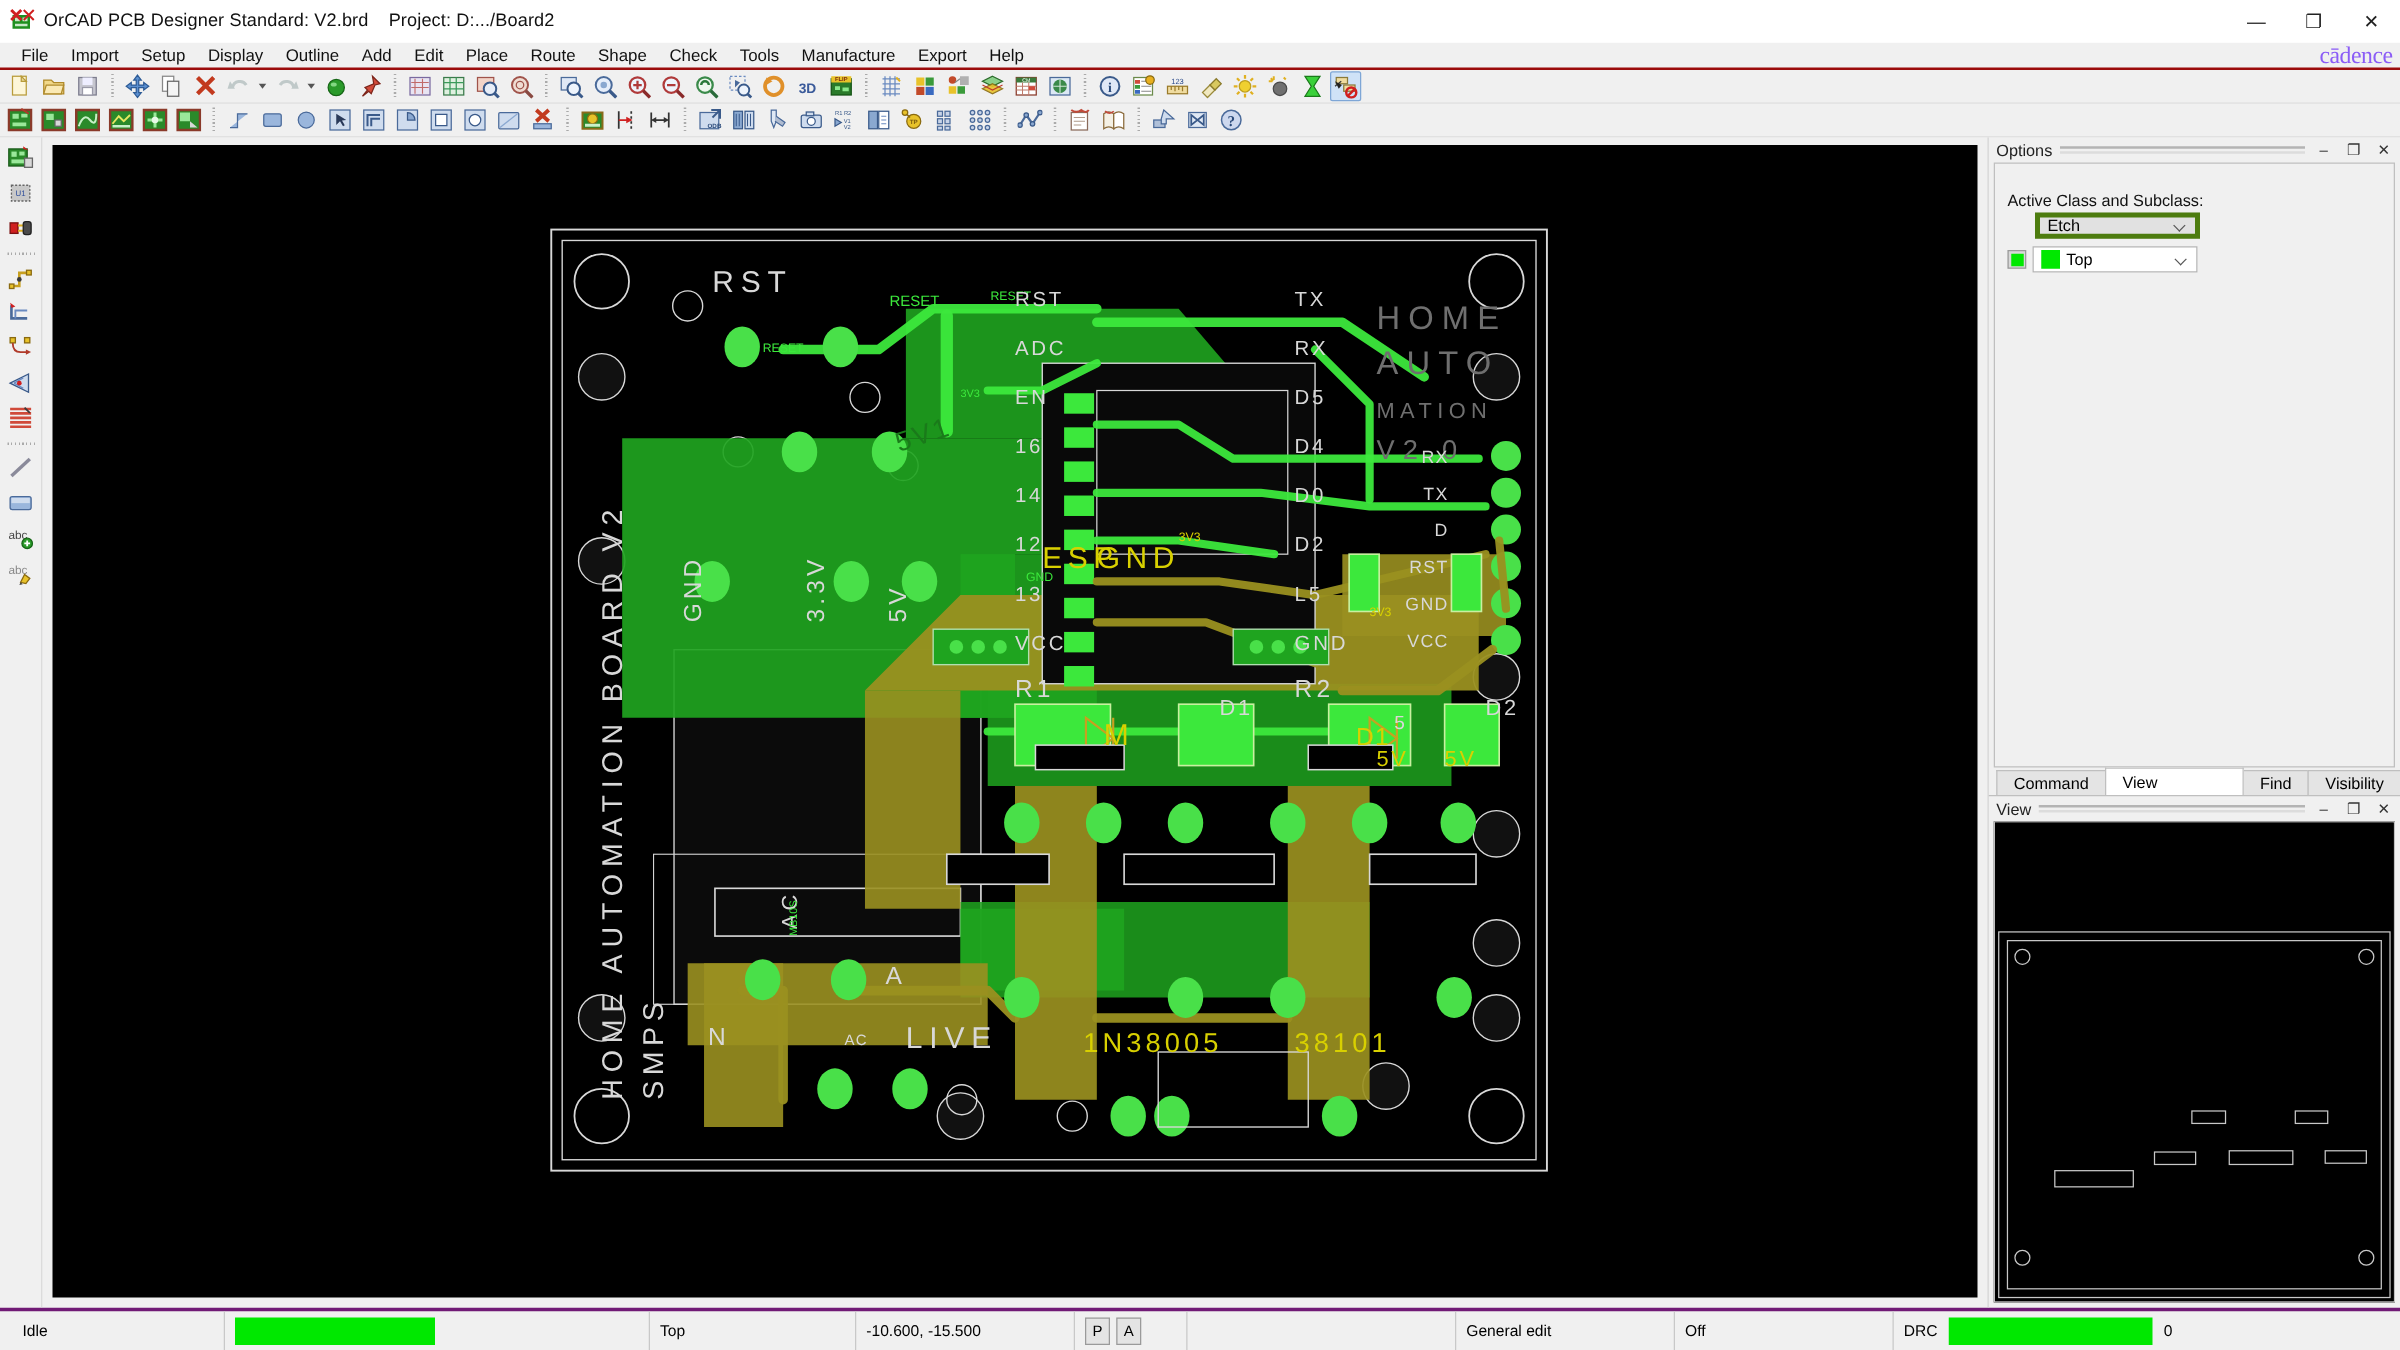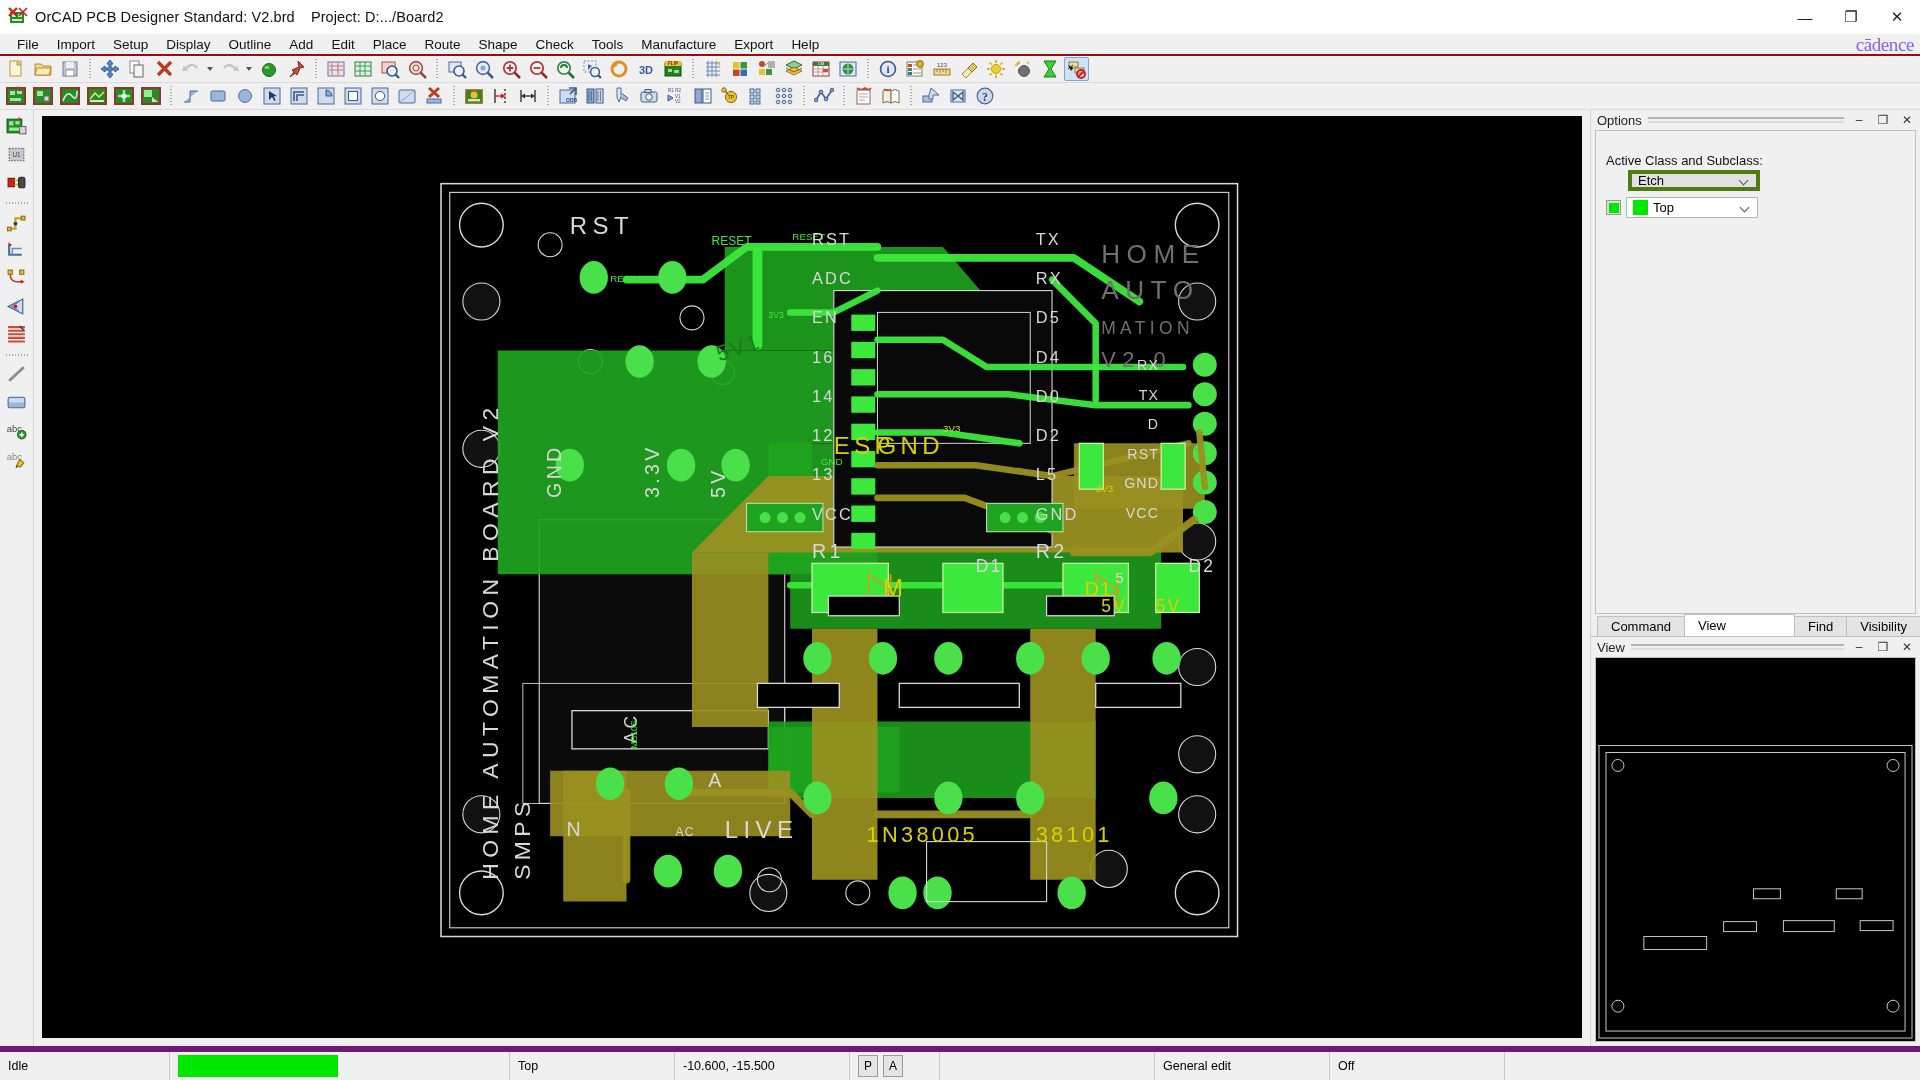--- a/index.html
+++ b/index.html
@@ -112,21 +112,21 @@
     height:20px; padding:0 13px; display:flex; align-items:center; font-size:13px;
     background:#e4e4e4; border:1px solid #bfbfbf; border-bottom:none; margin-right:-1px;
   }
   .tab.sel { background:#fff; height:22px; position:relative; z-index:2; }
 
   #view-body { height:385px; border:1px solid #bfbfbf; margin:0 4px 4px 4px; background:#000; position:relative; }
 
   
   #status {
     height:34px; background:#f0f0f0; display:flex; align-items:stretch;
-    border-top:6px solid #701a75; font-size:12.5px;
+    border-top:3px solid #701a75; font-size:12.5px;padding-left:10px;
   }
   .st {
     display:flex; align-items:center; padding:0 8px; border-right:1px solid #c8c8c8;
     position:relative;
   }
   .st.plain { border-right:none; }
   .pbar { background:#00e800; height:22px; }
   .sq {
     width:20px; height:22px; border:1px solid #9a9a9a; background:#e4e4e4;
     display:flex; align-items:center; justify-content:center; margin-right:5px; font-size:12px;
@@ -1032,13 +1032,18 @@
   </div>
   <div class="st" style="width:165px">Top</div>
   <div class="st" style="width:175px">-10.600, -15.500</div>
   <div class="st" style="width:90px">
     <span class="sq">P</span>
     <span class="sq">A</span>
   </div>
   <div class="st" style="width:215px"></div>
   <div class="st" style="width:175px">General edit</div>
   <div class="st" style="width:175px">Off</div>
+  <div class="st plain" style="flex:1">
+    <span>DRC</span>
+    <span class="pbar" id="drcbar" style="width: 163px; margin: 0px 9px; background: rgb(0, 232, 0);"></span>
+    <span>0</span>
+  </div>
 </div>
 
 </body></html>

